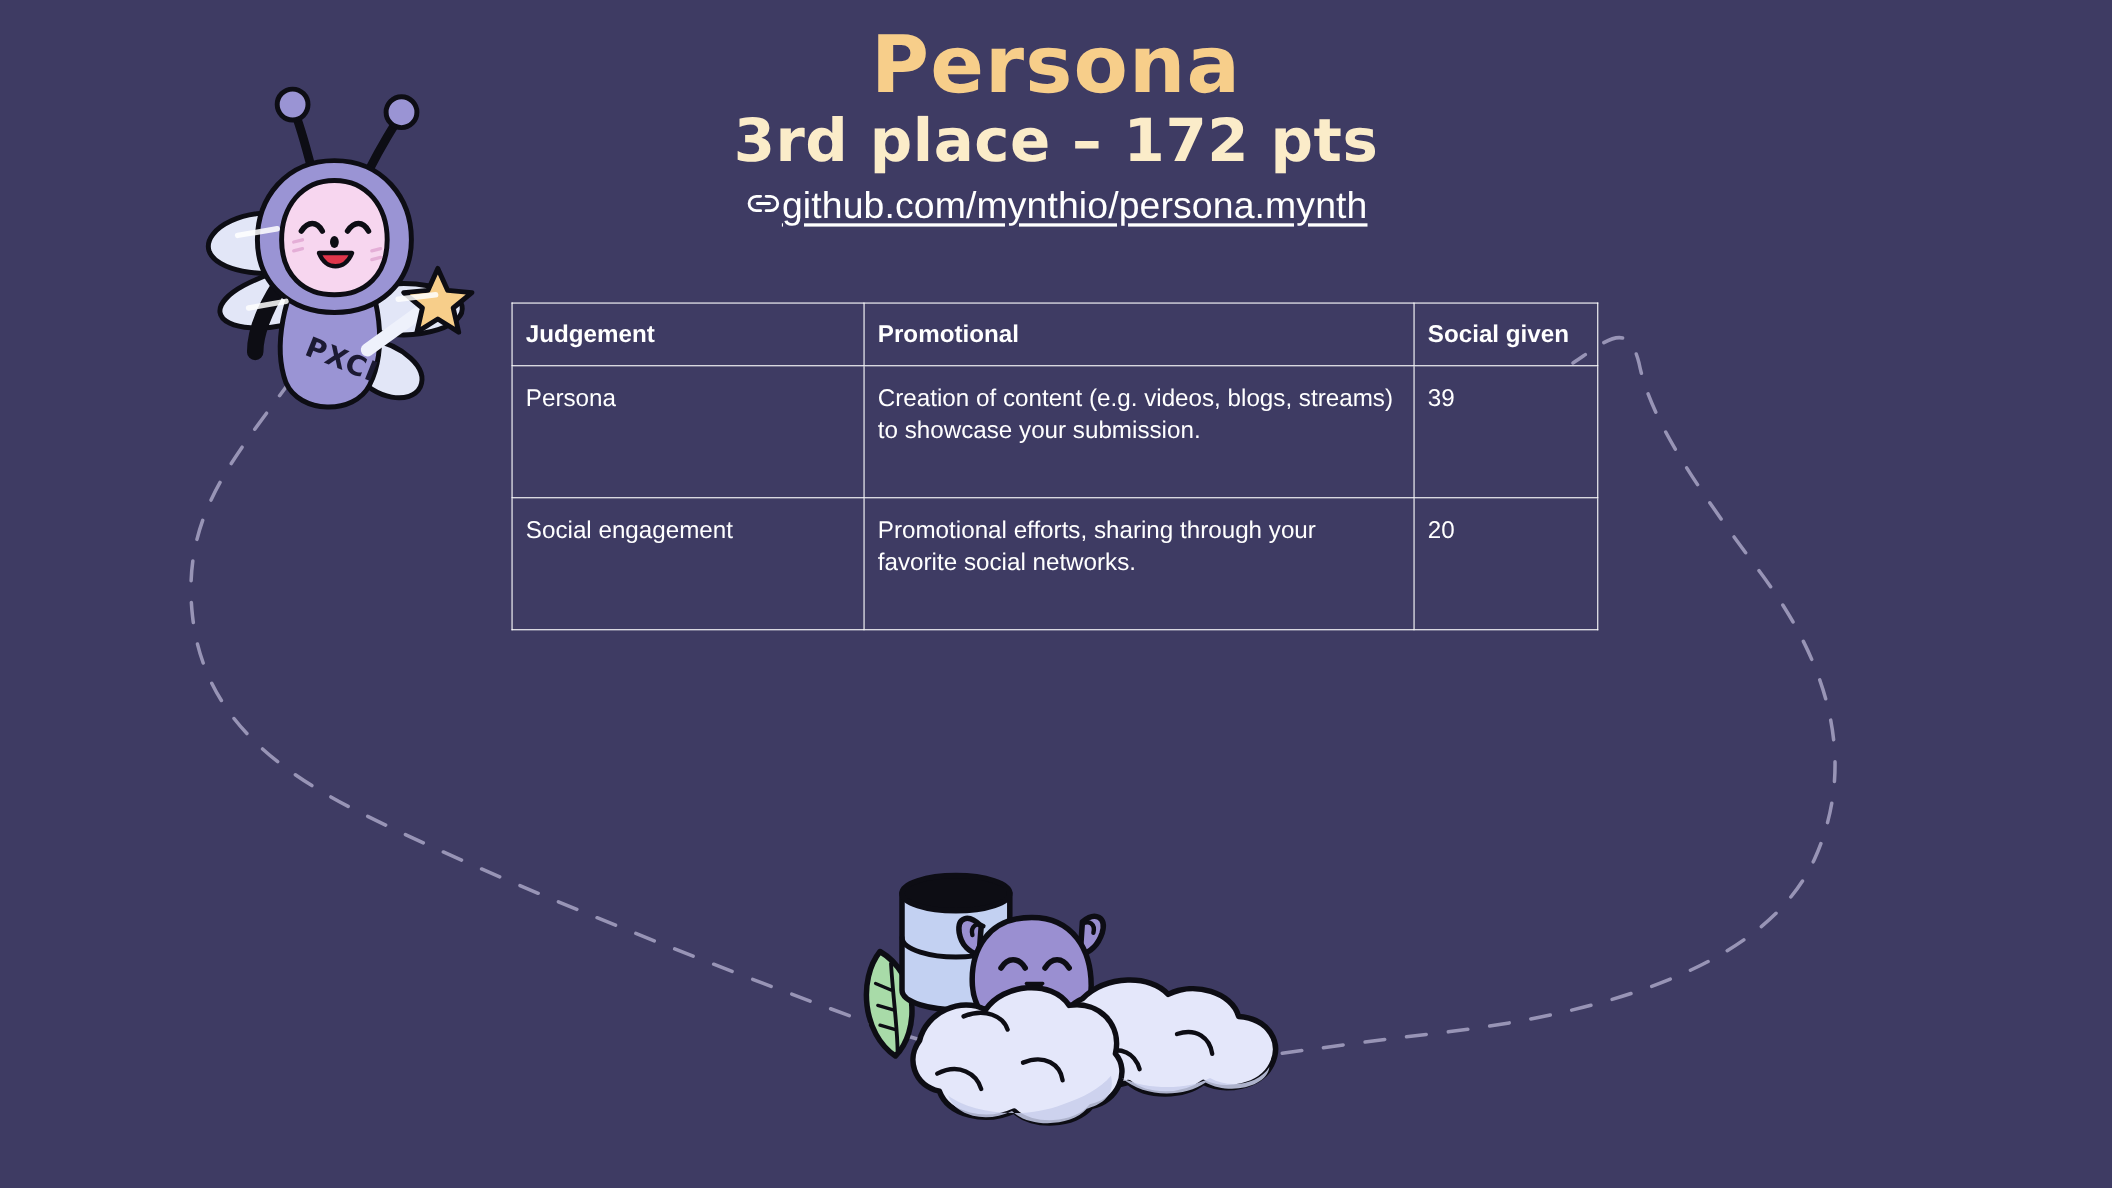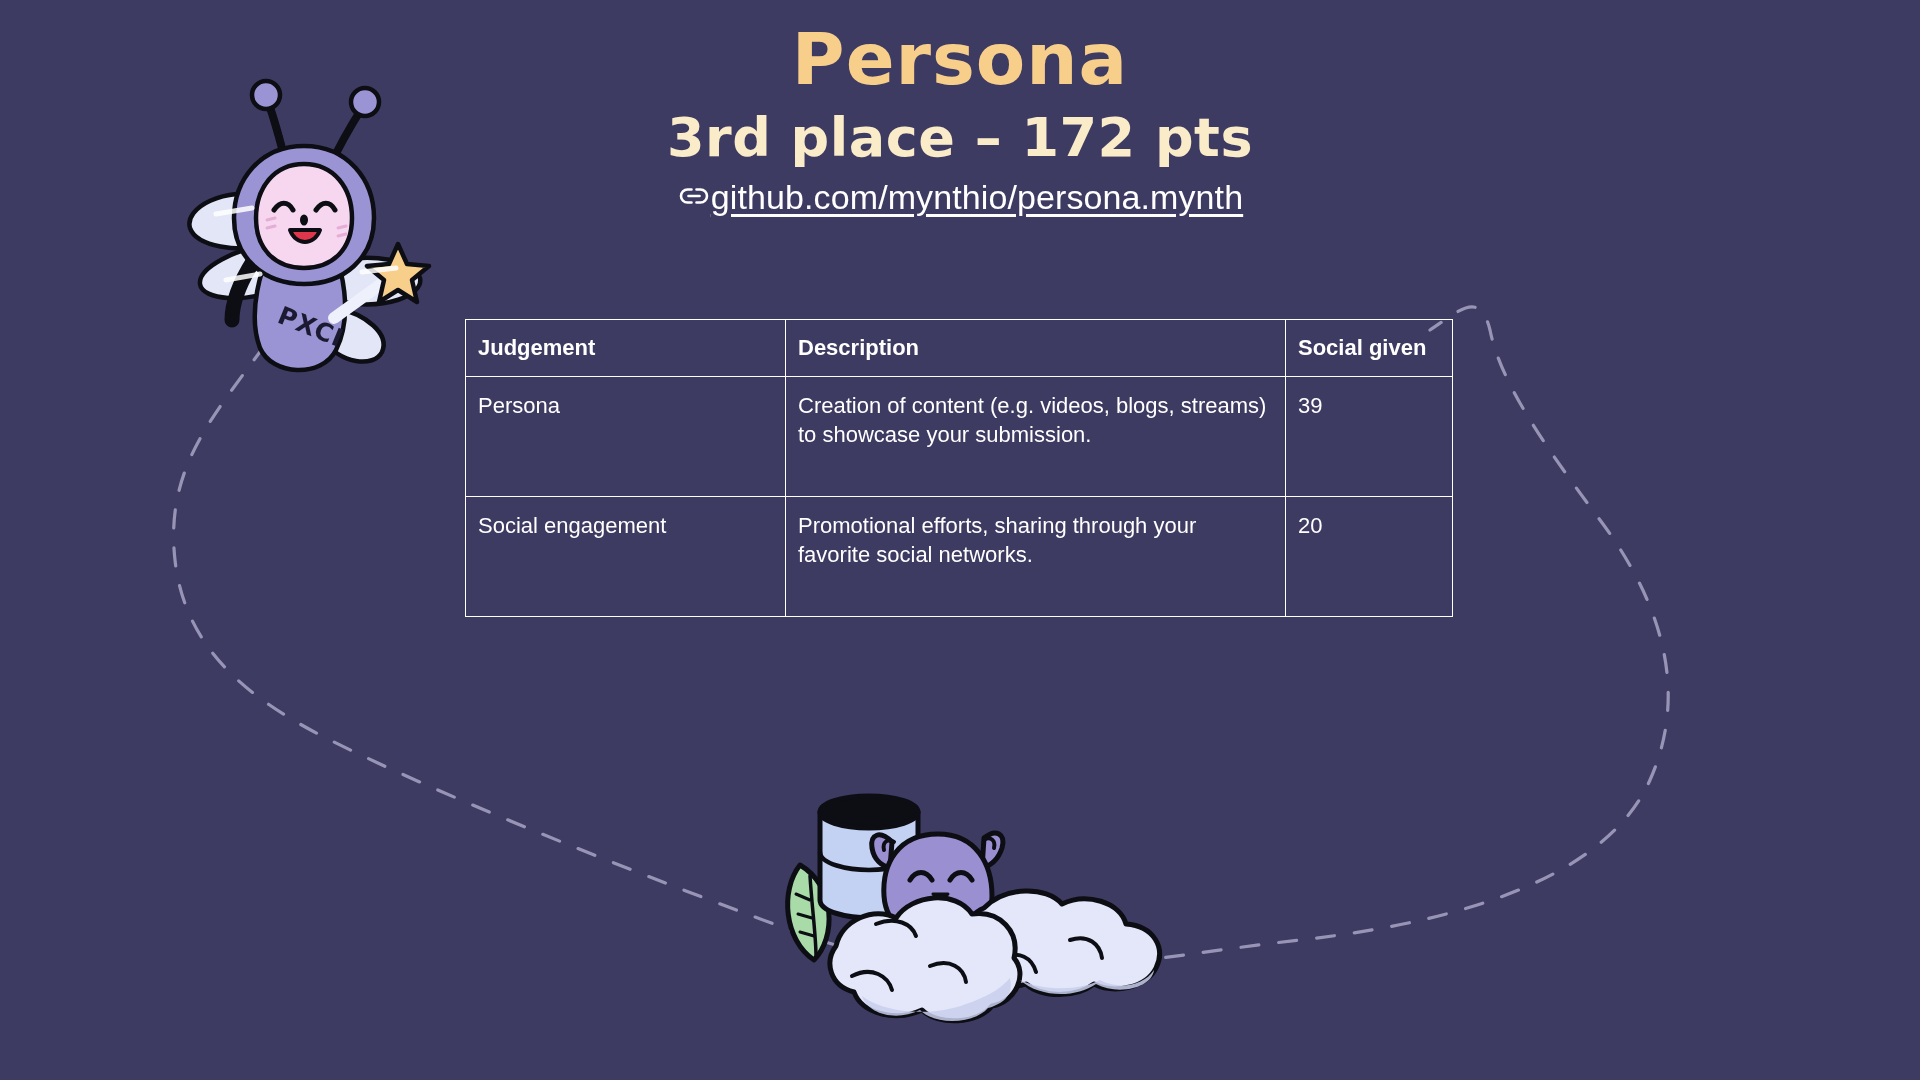--- a/index.html
+++ b/index.html
@@ -32,21 +32,21 @@
     letter-spacing:1px;
     line-height:1.05;
   }
   .slide-subtitle {
     font-family:"DejaVu Sans", sans-serif;
     font-size:54px;
     font-weight:bold;
     color:#fbecc9;
     letter-spacing:0.5px;
     line-height:1.12;
-    margin-top:10px;
+    margin-top:0;
   }
   .link-row {
     margin-top:10px;
     display:flex;
     align-items:center;
     justify-content:center;
   }
   .link-icon { display:block; }
   .link-text {
     font-size:34px;
@@ -61,21 +61,20 @@
     position:absolute;
     left:465px;
     top:275px;
     width:987px;
     z-index:3;
   }
   table.score-table {
     width:987px;
     border-collapse:collapse;
     table-layout:fixed;
-    margin-top:44px;
   }
   table.score-table th,
   table.score-table td {
     border:1.6px solid #ffffff;
     color:#ffffff;
     text-align:left;
     vertical-align:top;
     padding:14px 14px 14px 12px;
   }
   table.score-table col.c-judgement { width:320px; }
@@ -145,21 +144,21 @@
 <div class="table-wrap">
   <table class="score-table">
     <colgroup>
       <col class="c-judgement">
       <col class="c-description">
       <col class="c-points">
     </colgroup>
     <thead>
       <tr>
         <th>Judgement</th>
-        <th>Description</th>
+        <th>Promotional</th>
         <th>Social given</th>
       </tr>
     </thead>
     <tbody>
       <tr>
         <td class="cell-judgement">Persona</td>
         <td class="cell-description">Creation of content (e.g. videos, blogs, streams) to showcase your submission.</td>
         <td class="cell-points">39</td>
       </tr>
       <tr>

